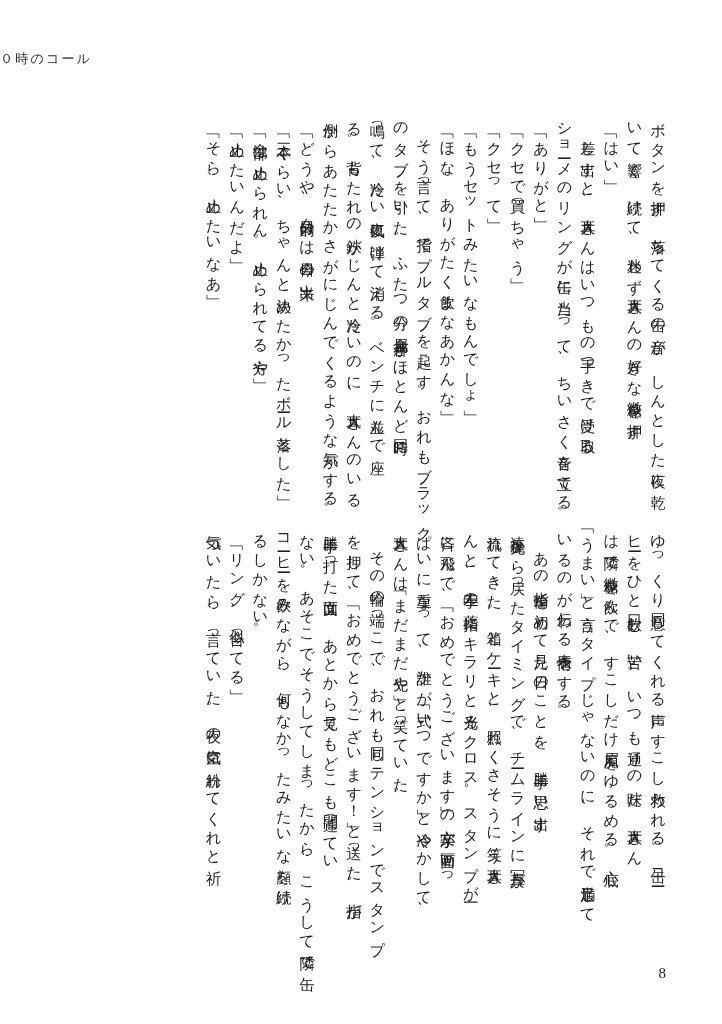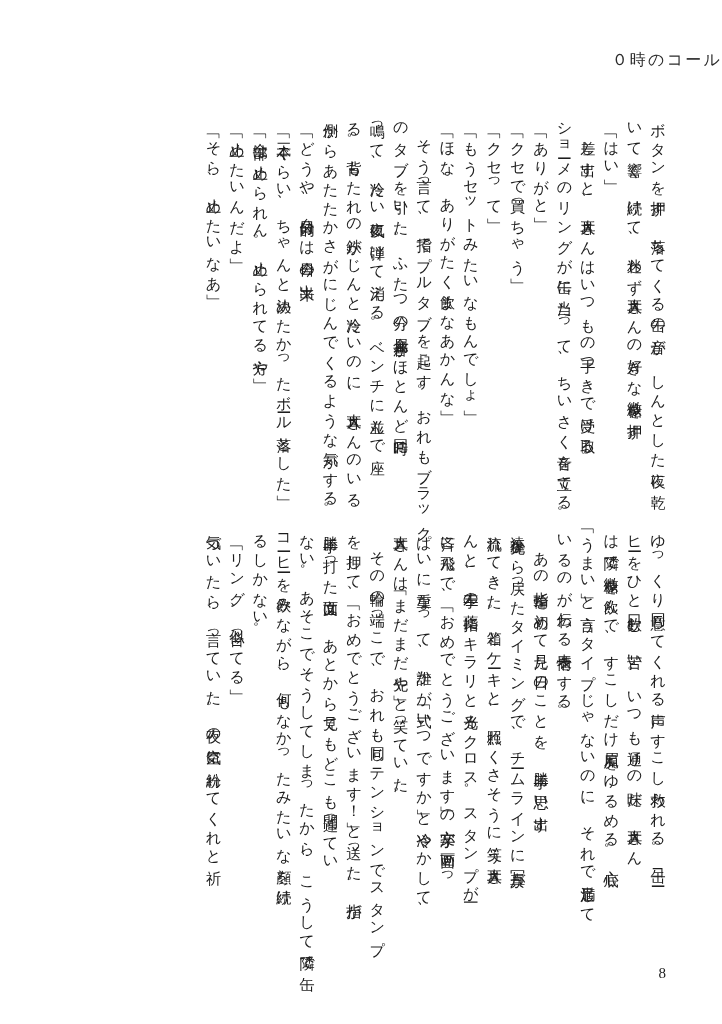--- a/index.html
+++ b/index.html
@@ -20,22 +20,22 @@
     overflow: hidden;
     margin: 0 auto;
   }
 
   
   #running-header {
     position: absolute;
     top: 50px;
     left: 0;
     width: 722px;
-    text-align: right;
-    font-size: 16px;
+    text-align: left;
+    font-size: 13px;
     letter-spacing: 2.2px;
     color: #2b2b2b;
     white-space: pre;
   }
 
   
   .text-block {
     position: absolute;
     display: flex;
     flex-direction: row-reverse;   

